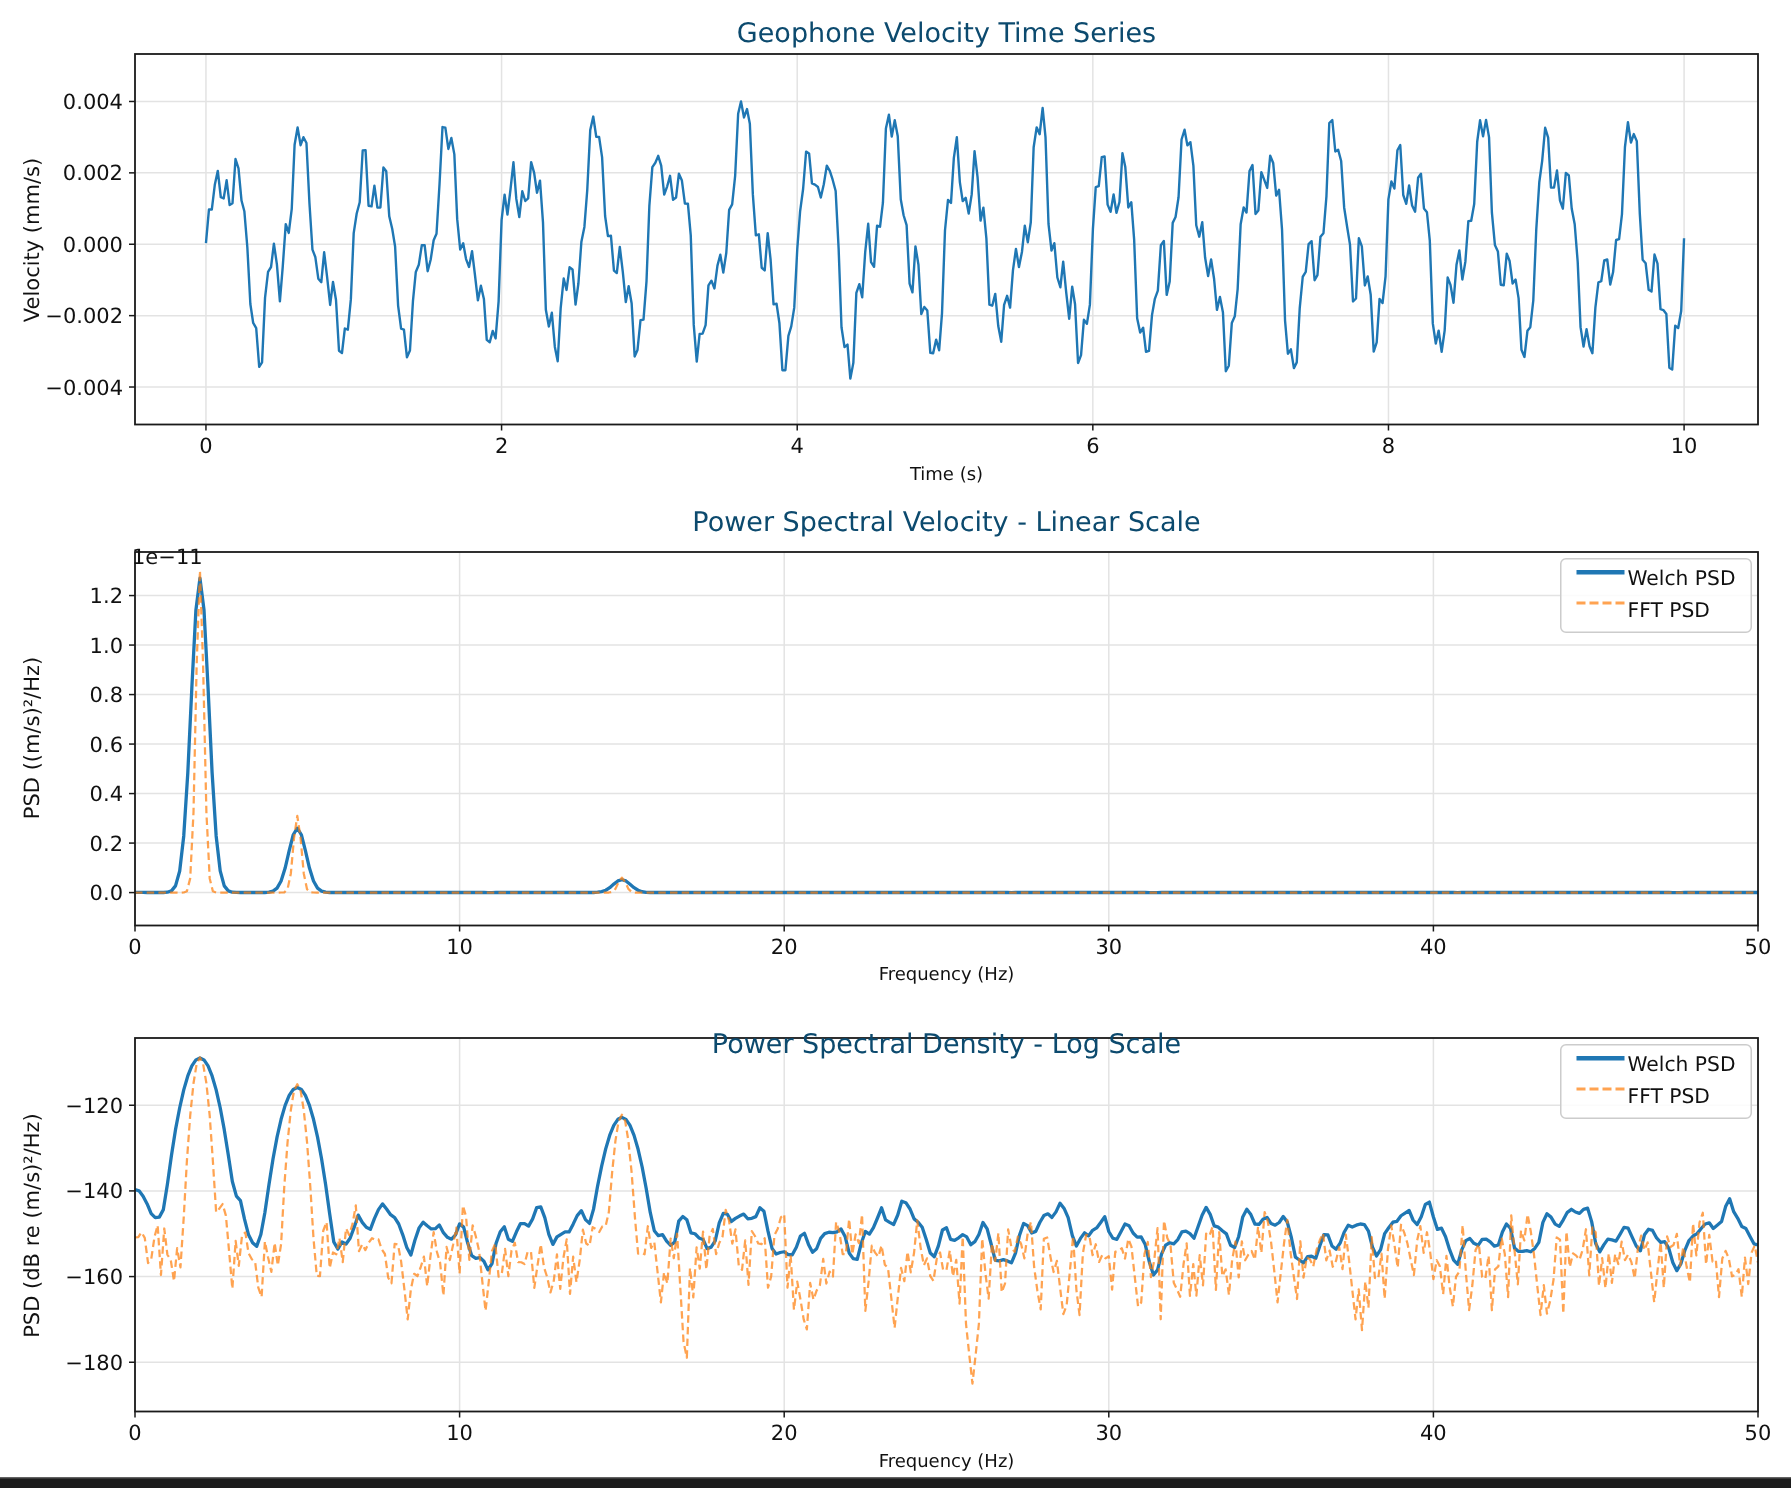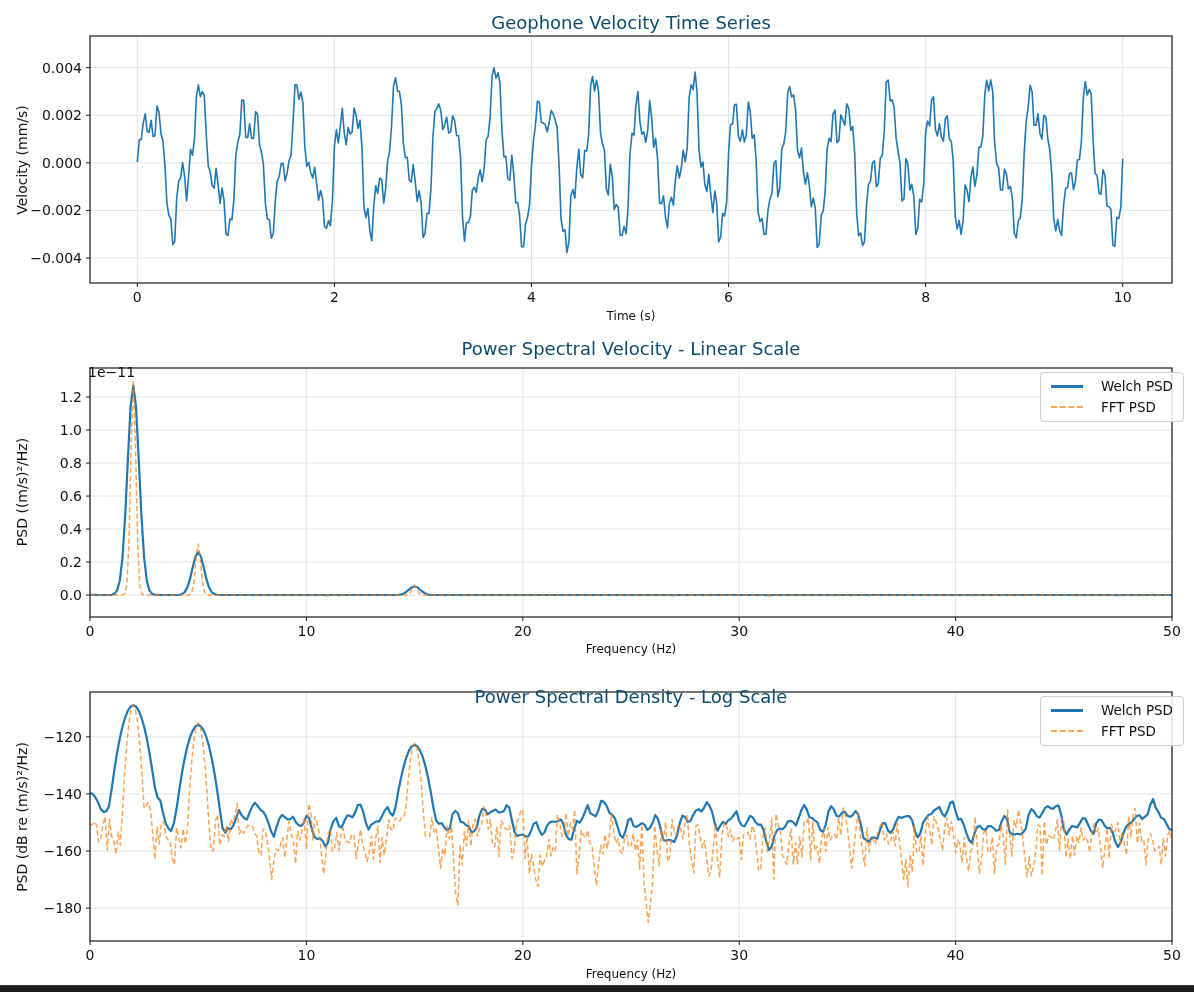--- a/index.html
+++ b/index.html
@@ -11,21 +11,21 @@
   .title{position:absolute;left:90px;width:1082px;text-align:center;
          font-size:18px;color:#0c4a6e;z-index:2;}
   .xlabel{position:absolute;left:90px;width:1082px;text-align:center;
           font-size:12px;color:#111;z-index:2;}
   .ylabel{position:absolute;font-size:14px;color:#111;white-space:nowrap;
           transform:translate(-50%,-50%) rotate(-90deg);z-index:2;}
   .offset-text{position:absolute;font-size:14px;color:#111;z-index:2;}
   .legend{position:absolute;z-index:3;border:1px solid #cccccc;border-radius:4px;
           background:rgba(255,255,255,0.85);padding:7px 10px;display:flex;
           flex-direction:column;gap:7px;font-size:13.5px;color:#111;}
-  .legend-row{display:flex;align-items:center;gap:18px;line-height:1;}
+  .legend-row{display:flex;align-items:flex-start;gap:2px;line-height:1;}
   .sample{width:32px;height:0;flex:0 0 32px;}
   .sample-solid{border-top:3px solid #1f77b4;}
   .sample-dashed{border-top:2px dashed #ffa35c;}
   #legend-linear{left:1040px;top:372px;}
   #legend-log{left:1040px;top:696px;}
   #title-1{top:12px;} #title-2{top:338px;} #title-3{top:666px;margin-top:20px;}
   #xlabel-1{top:309px;} #xlabel-2{top:642px;} #xlabel-3{top:967px;}
   #ylabel-1{left:22px;top:160px;} #ylabel-2{left:22px;top:492px;} #ylabel-3{left:22px;top:817px;}
   #offset-2{left:88px;top:348px;margin-top:16px;}
   #bottom-bar{position:absolute;left:0;top:985px;width:1194px;height:7px;

